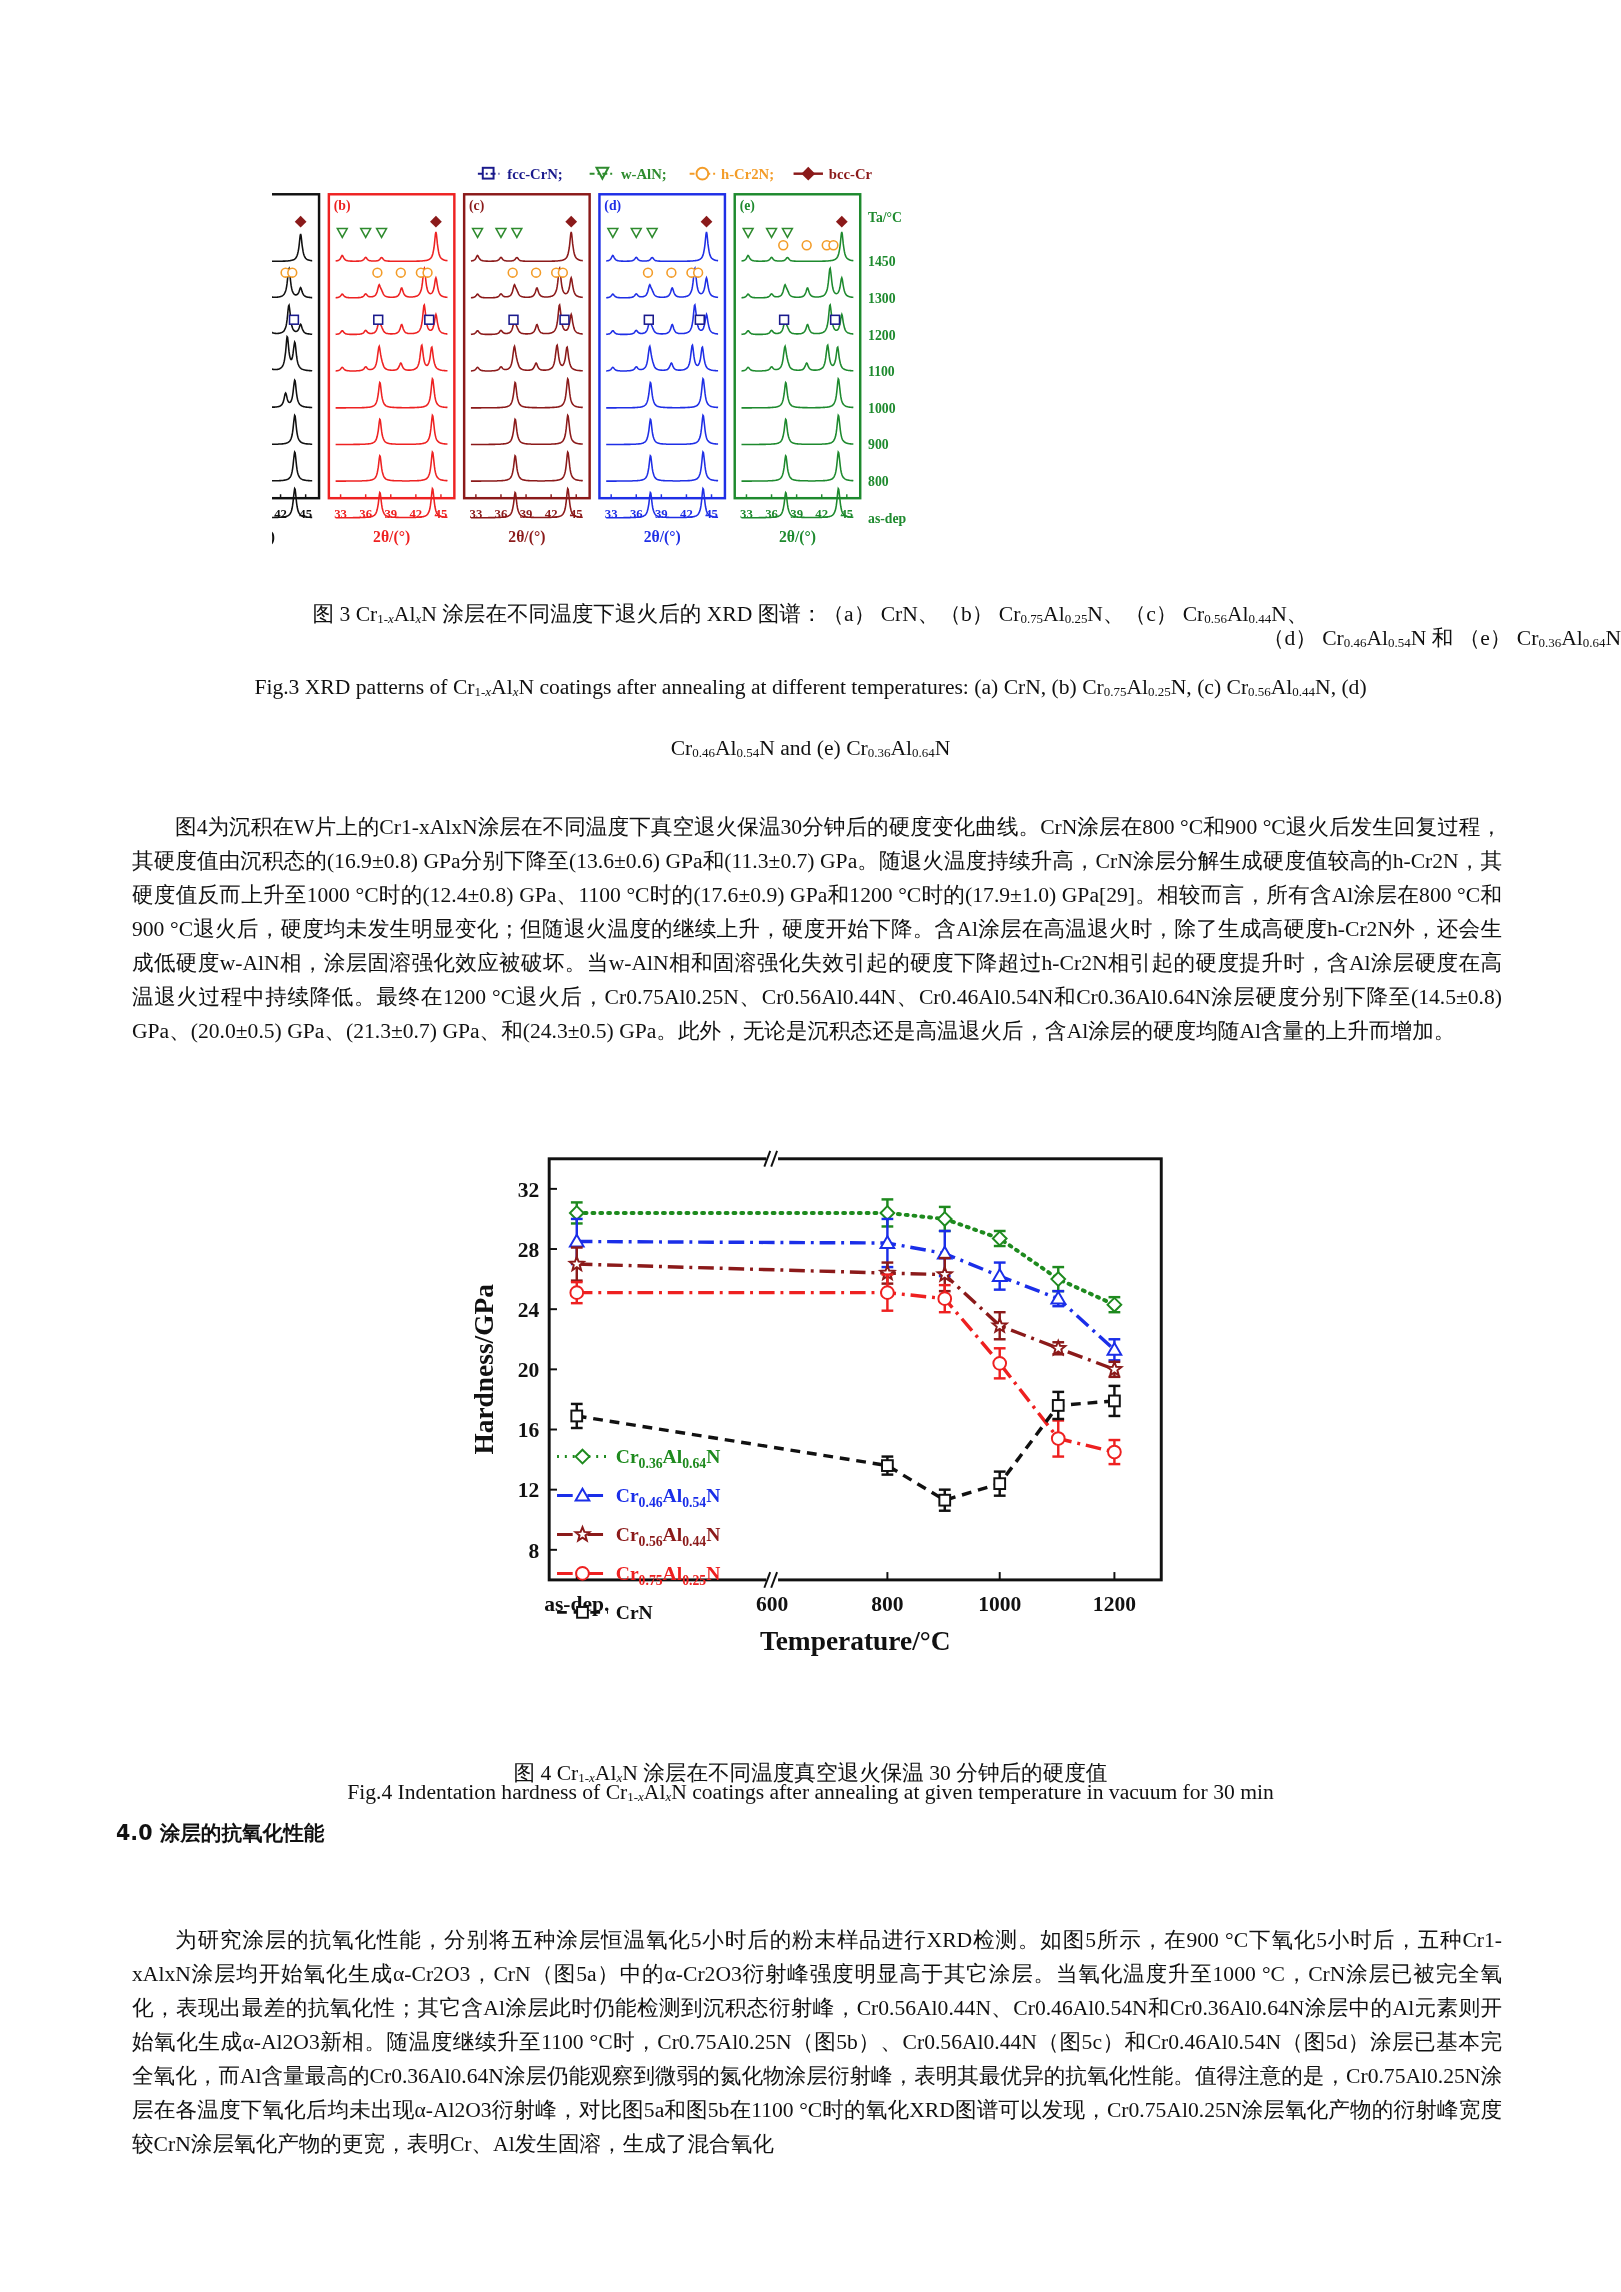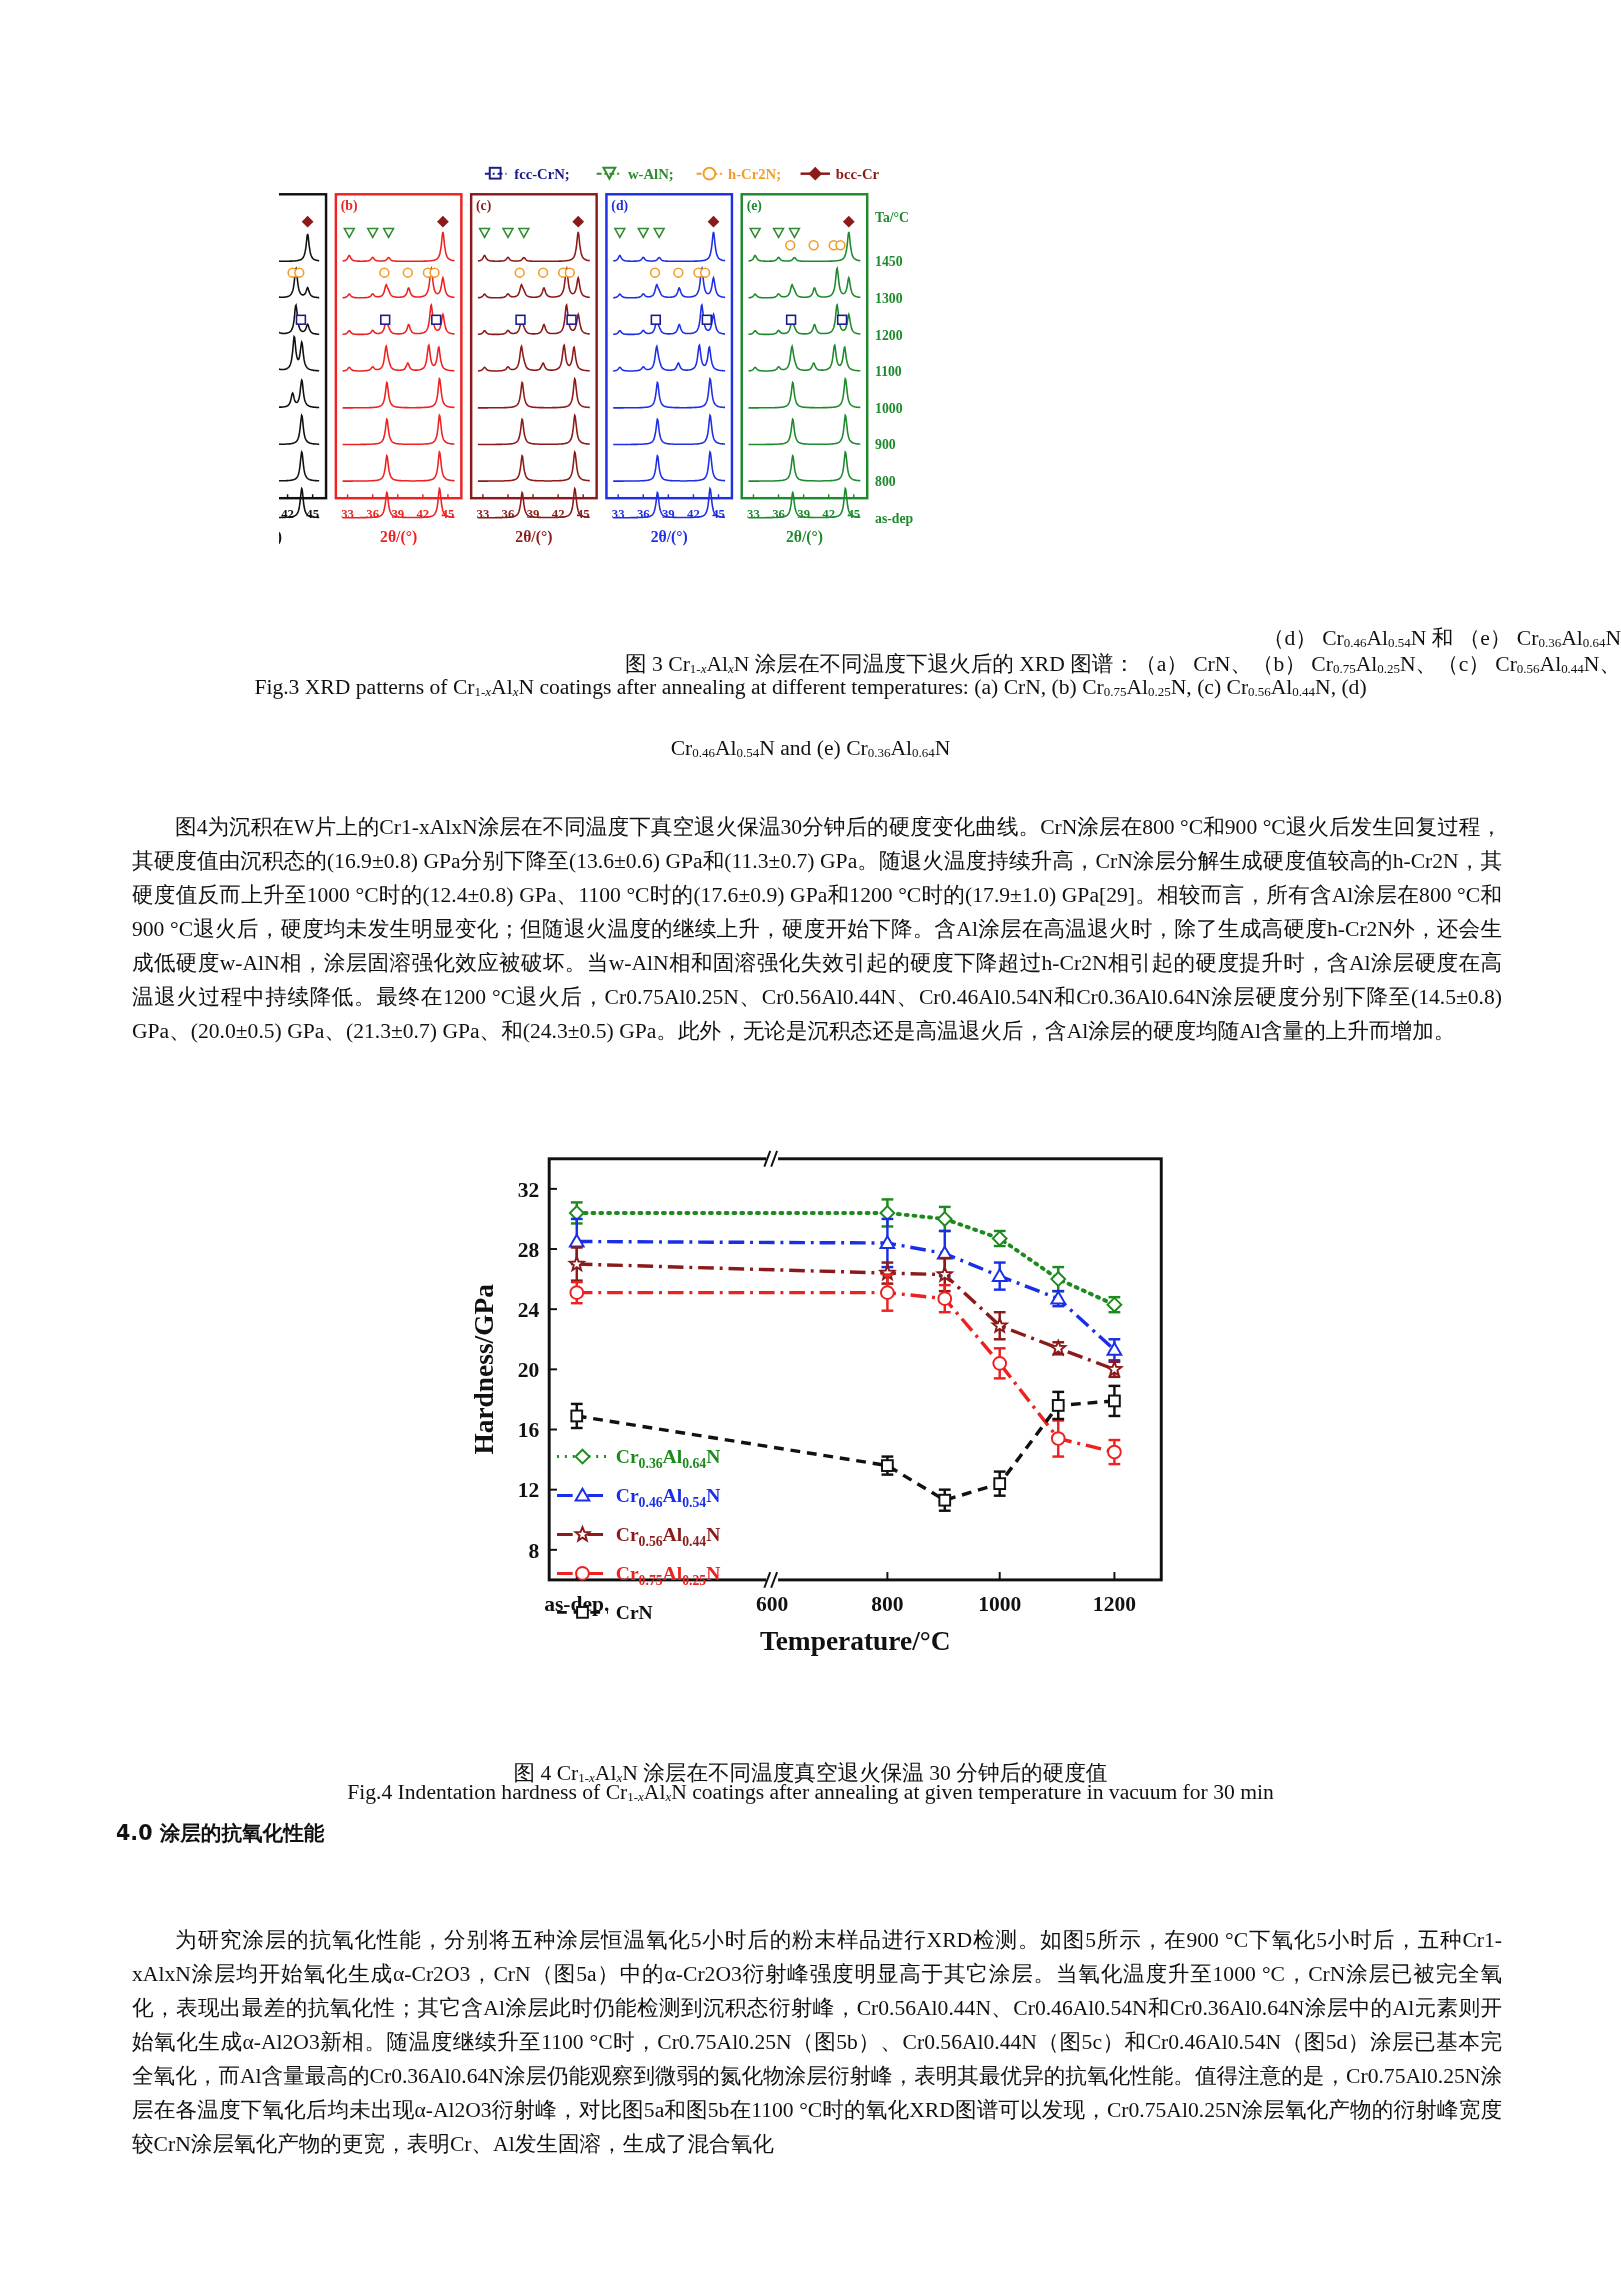--- a/index.html
+++ b/index.html
@@ -1,19 +1,19 @@
 <!DOCTYPE html>
 <html><head>
 <meta charset="utf-8">
 <style>
   html, body { margin: 0; padding: 0; background: #ffffff; }
   body { width: 1621px; height: 2293px; position: relative; overflow: hidden;
          font-family: "Liberation Serif", "DejaVu Serif", serif; color: #111; }
   .abs { position: absolute; }
-  .fig3 { left: 279px; top: 157px; width: 1098px; height: 451px; }
+  .fig3 { left: 272px; top: 157px; width: 1098px; height: 451px; }
   .caption { position: absolute; left: 0; width: 1621px; text-align: center; font-size: 21.6px; line-height: 29px; }
   .para { position: absolute; left: 116px; width: 1402px; font-size: 21.6px; line-height: 34px; text-align: justify; }
   .para p { margin: 16px; text-indent: 43px; }
   .section-heading { position: absolute; left: 116px; font-family: "DejaVu Sans", sans-serif; font-weight: bold; font-size: 20.6px; }
   .fig4 { left: 456px; top: 1149px; width: 725px; height: 568px; }
   sub { font-size: 0.6em; vertical-align: -0.15em; }
   svg text { font-family: "Liberation Serif", serif; font-weight: bold; }
 </style>
 </head>
 <body>
@@ -208,21 +208,21 @@
         <text x="608" y="186.24096385542165" fill="#1e8a2e" font-size="14">1200</text>
         <text x="608" y="223.59036144578312" fill="#1e8a2e" font-size="14">1100</text>
         <text x="608" y="260.93975903614455" fill="#1e8a2e" font-size="14">1000</text>
         <text x="608" y="298.28915662650604" fill="#1e8a2e" font-size="14">900</text>
         <text x="608" y="335.6385542168675" fill="#1e8a2e" font-size="14">800</text>
         <text x="608" y="372.9879518072289" fill="#1e8a2e" font-size="14">as-dep</text>
       </g>
   </svg>
 </div>
 
-<div class="caption" style="top:650px;text-align:right;">
+<div class="caption" style="top:600px;">
   图 3 Cr<sub>1-<i>x</i></sub>Al<sub><i>x</i></sub>N 涂层在不同温度下退火后的 XRD 图谱：（a） CrN、（b） Cr<sub>0.75</sub>Al<sub>0.25</sub>N、（c） Cr<sub>0.56</sub>Al<sub>0.44</sub>N、
 </div>
 <div class="caption" style="top:624px;text-align:right;">
   （d） Cr<sub>0.46</sub>Al<sub>0.54</sub>N 和 （e） Cr<sub>0.36</sub>Al<sub>0.64</sub>N
 </div>
 <div class="caption" style="top:673px;">
   Fig.3 XRD patterns of Cr<sub>1-<i>x</i></sub>Al<sub><i>x</i></sub>N coatings after annealing at different temperatures: (a) CrN, (b) Cr<sub>0.75</sub>Al<sub>0.25</sub>N, (c) Cr<sub>0.56</sub>Al<sub>0.44</sub>N, (d)
 </div>
 <div class="caption" style="top:734px;">
   Cr<sub>0.46</sub>Al<sub>0.54</sub>N and (e) Cr<sub>0.36</sub>Al<sub>0.64</sub>N

